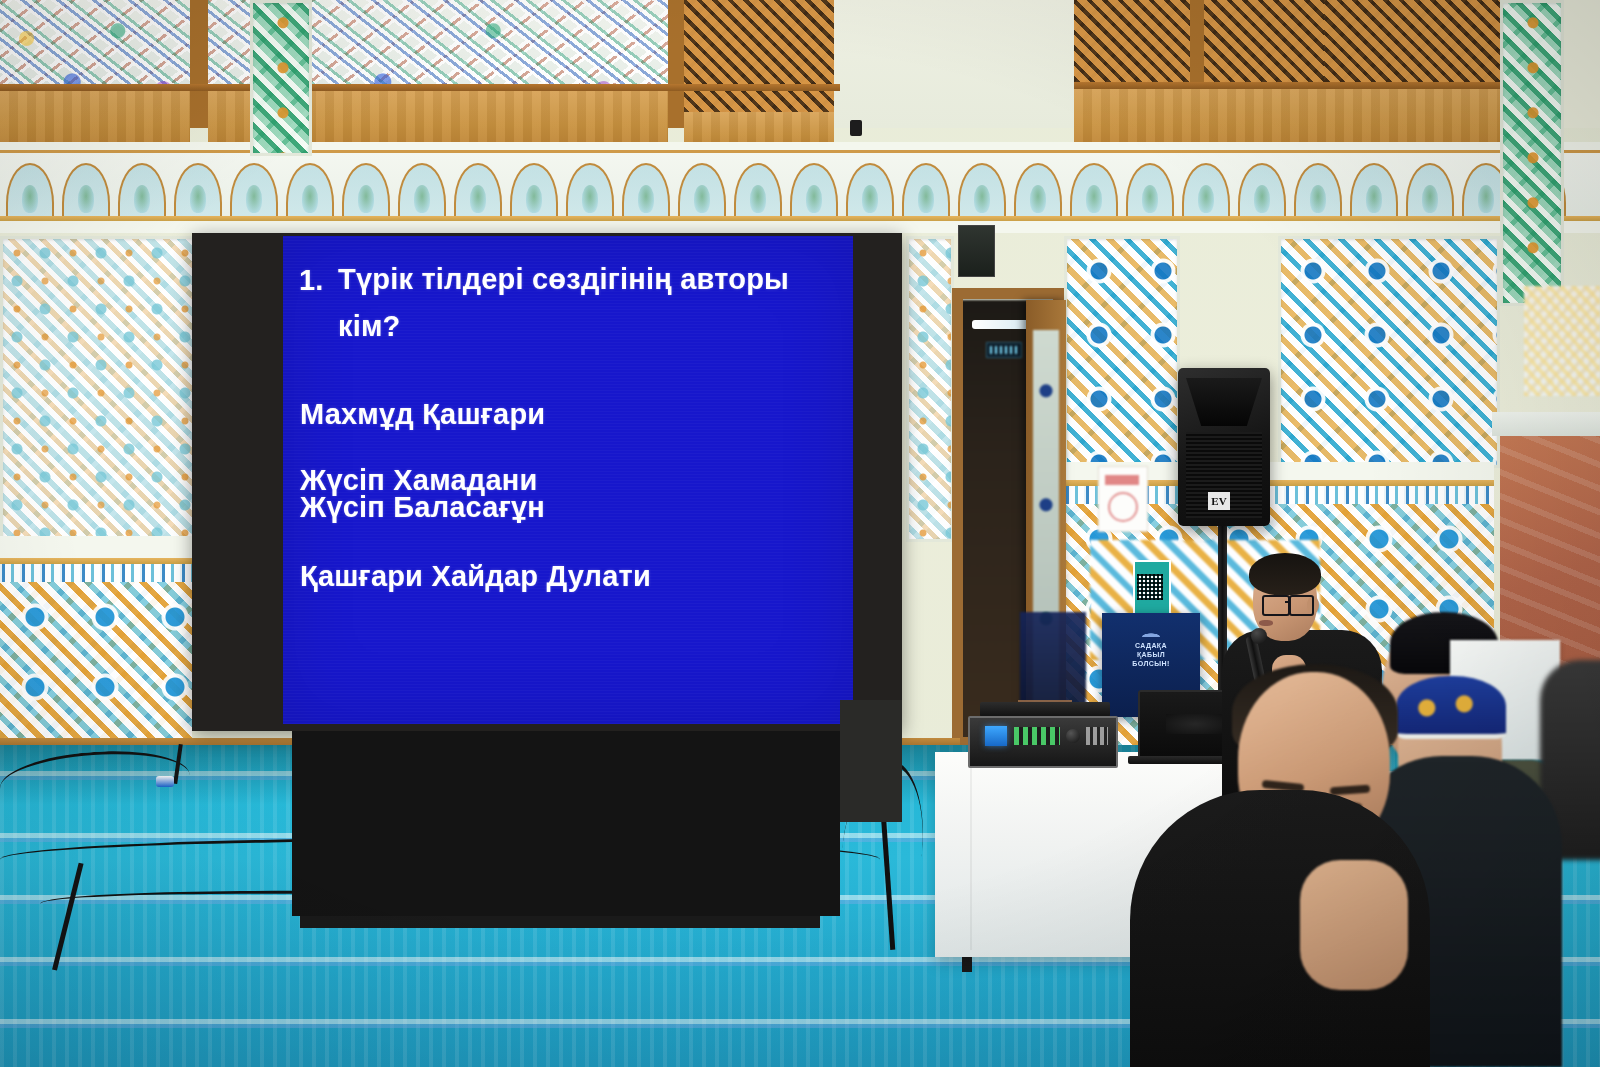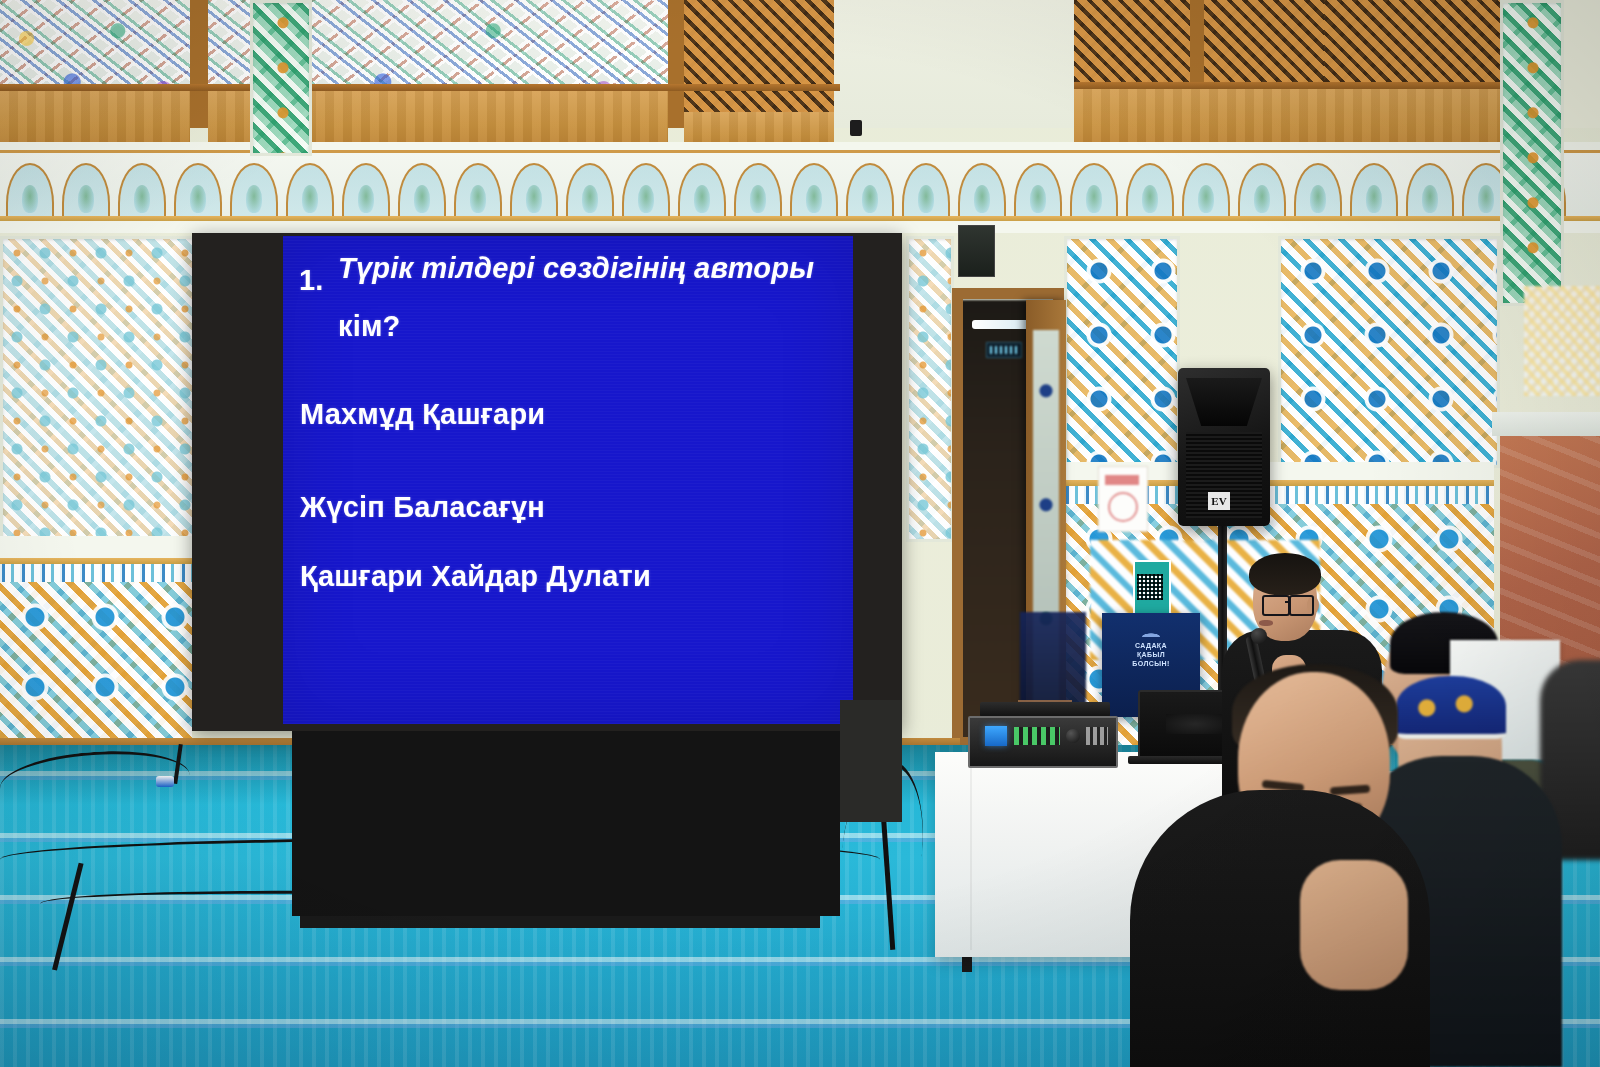--- a/index.html
+++ b/index.html
@@ -99,21 +99,21 @@
   
   .led-frame{left:192px;top:233px;width:710px;height:498px;background:#23211f;
      box-shadow:0 4px 18px rgba(0,0,0,.4);}
   .led-blue{left:283px;top:236px;width:570px;height:488px;background:#1717cc;
      box-shadow:inset 0 0 80px rgba(0,0,0,.12);}
   .led-blue::after{content:"";position:absolute;inset:0;
      background:repeating-linear-gradient(0deg,rgba(255,255,255,.028) 0 1px,transparent 1px 3px);}
   .slide-txt{position:absolute;color:#fff;font-weight:700;letter-spacing:.2px;
      text-shadow:0 0 3px rgba(255,255,255,.25);z-index:3;}
   .q-num{left:299px;top:264px;font-size:29px;}
-  .q-l1{left:338px;top:252px;font-size:29px;white-space:nowrap;font-style:italic;}
+  .q-l1{left:338px;top:263px;font-size:29px;white-space:nowrap;}
   .q-l2{left:338px;top:310px;font-size:29px;}
   .opt{left:300px;font-size:29px;white-space:nowrap;}
 
   
   .led-skirt{left:292px;top:731px;width:548px;height:185px;background:#141414;}
   .led-skirt2{left:840px;top:700px;width:62px;height:122px;background:#2a2a28;}
   .led-leg{background:#1a1a1a;}
 
   
   .carpet{left:0;top:745px;width:1600px;height:322px;
@@ -446,20 +446,21 @@
   <div class="abs cable" style="left:842px;top:760px;width:80px;height:180px;transform:rotate(6deg);border-top-width:4px;"></div>
   <div class="abs" style="left:884px;top:770px;width:5px;height:180px;background:#101010;transform:rotate(-4deg);"></div>
 
   <div class="abs led-frame"></div>
   <div class="abs led-blue"></div>
 
   <div class="slide-txt q-num">1.</div>
   <div class="slide-txt q-l1">Түрік тілдері сөздігінің  авторы</div>
   <div class="slide-txt q-l2">кім?</div>
   <div class="slide-txt opt" style="top:398px">Махмұд Қашғари</div>
+  <div class="slide-txt opt" style="top:464px">Жүсіп Хамадани</div>
   <div class="slide-txt opt" style="top:491px">Жүсіп Баласағұн</div>
   <div class="slide-txt opt" style="top:560px">Қашғари Хайдар Дулати</div>
 
   <div class="abs led-skirt2"></div>
   <div class="abs led-skirt"></div>
   <div class="abs led-leg" style="left:300px;top:916px;width:520px;height:12px;"></div>
 
   <div class="abs table-leg"></div>
   <div class="abs table-leg2"></div>
   <div class="abs table-cloth"></div>

